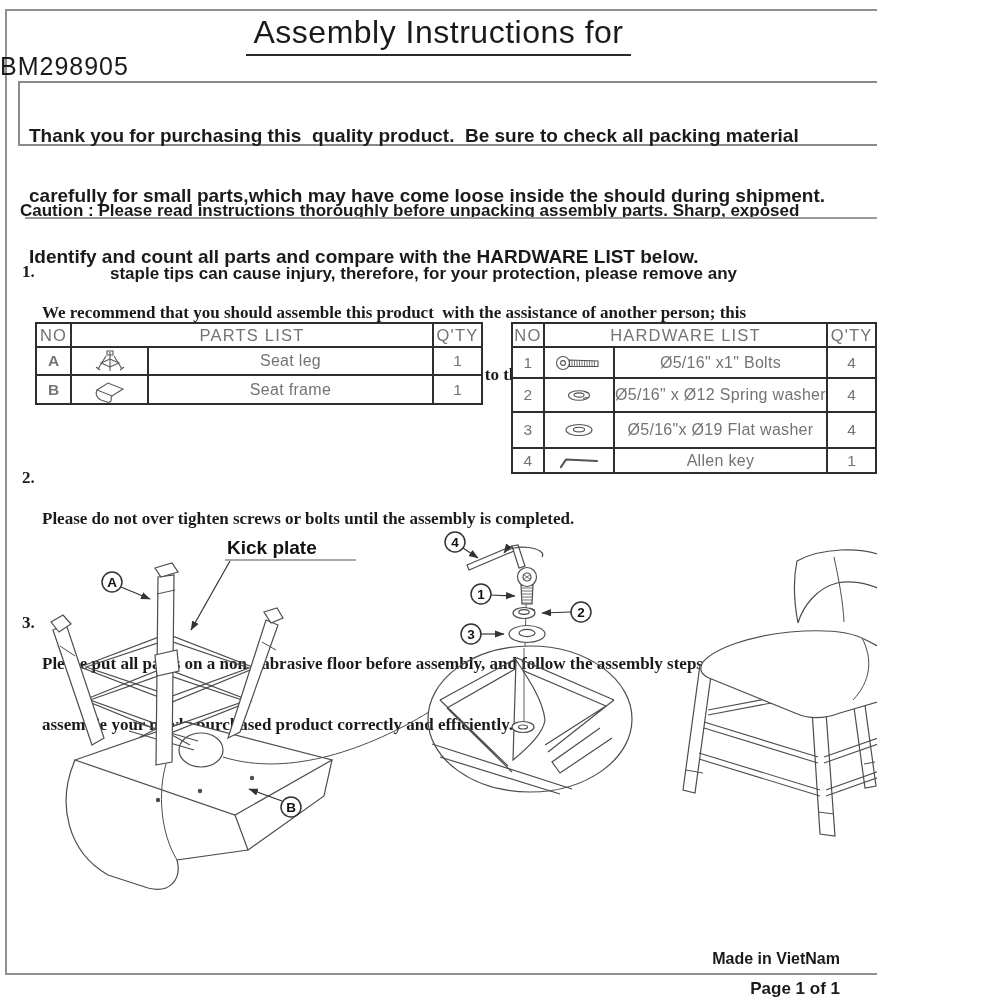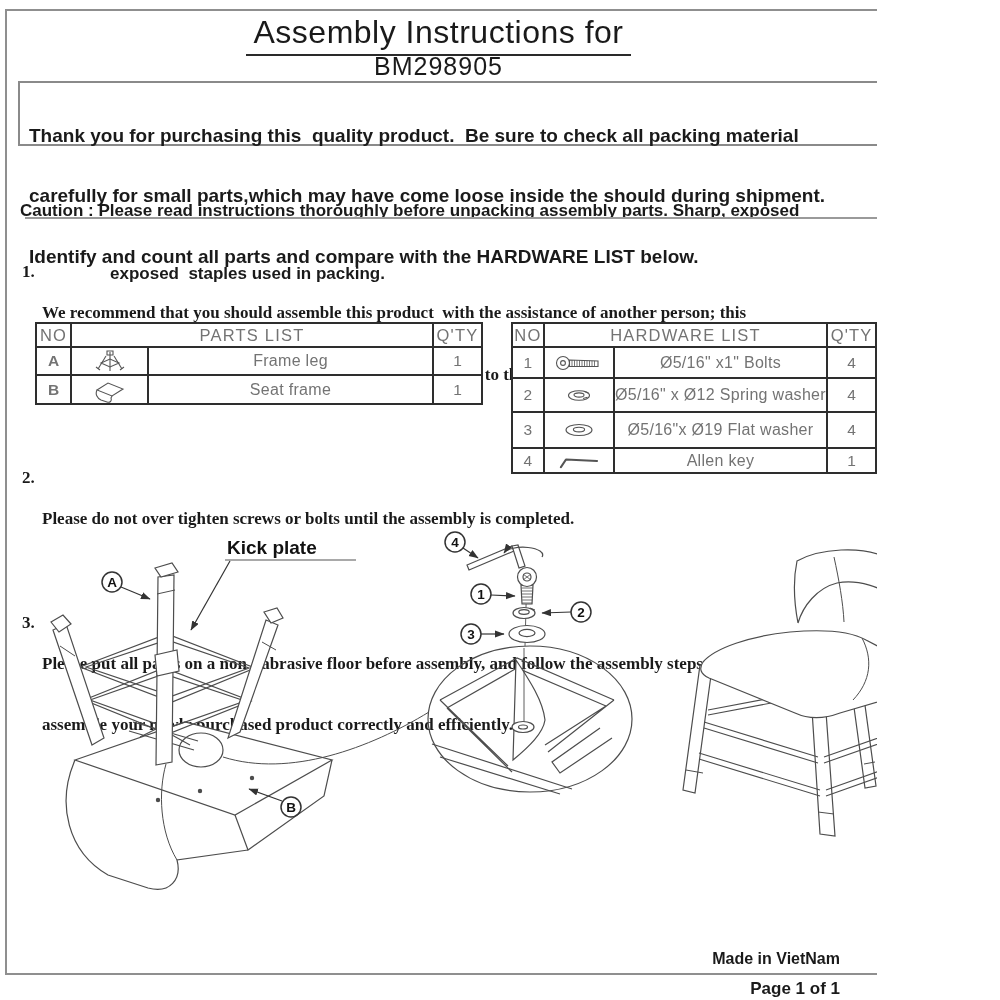--- a/index.html
+++ b/index.html
@@ -3,21 +3,21 @@
 <meta charset="utf-8">
 <style>
   html,body{margin:0;padding:0;background:#fff;}
   .page{position:relative;width:840px;height:1000px;background:#fff;overflow:hidden;
         font-family:"Liberation Sans",sans-serif;color:#1a1a1a;padding-left:37px;}
   .page-frame{position:absolute;left:5px;top:9px;width:977px;height:966px;
         border:2px solid #8f8f8f;box-sizing:border-box;}
   .title{position:absolute;left:0;right:0;top:14px;text-align:center;}
   .title span{display:inline-block;font-size:32px;letter-spacing:.5px;
         border-bottom:2px solid #2a2a2a;padding:0 8px 3px;}
-  .model{position:absolute;left:0;right:0;top:52px;text-align:center;
+  .model{position:absolute;left:0;right:0;top:52px;text-align:left;
         font-size:25px;letter-spacing:1px;}
   .notice-box{position:absolute;left:18px;top:81px;width:940px;height:65px;
         border:2px solid #8a8a8a;box-sizing:border-box;padding:2px 9px;
         font-weight:bold;font-size:19px;line-height:20.3px;white-space:pre;}
   .caution{position:absolute;left:20px;top:158px;font-family:Liberation Sans, sans-serif;
         font-weight:bold;font-size:17px;line-height:21px;white-space:pre;}
   .caution .indent{margin-left:90px;}
   .rule{position:absolute;left:25px;top:217px;width:962px;border-top:2px solid #9a9a9a;}
   .instructions{position:absolute;left:22px;top:221px;font-family:"Liberation Serif",serif;
         font-weight:bold;font-size:17px;line-height:20.5px;white-space:pre;}
@@ -48,20 +48,21 @@
   <div class="model">BM298905</div>
 
   <div class="notice-box">
     <div>Thank you for purchasing this  quality product.  Be sure to check all packing material</div>
     <div>carefully for small parts,which may have come loose inside the should during shipment.</div>
     <div>Identify and count all parts and compare with the HARDWARE LIST below.</div>
   </div>
 
   <div class="caution">
     <div><span>Caution : </span><span>Please read instructions thoroughly before unpacking assembly parts. Sharp, exposed</span></div>
+    <div class="indent">staple tips can cause injury, therefore, for your protection, please remove any</div>
     <div class="indent">exposed  staples used in packing.</div>
   </div>
 
   <div class="rule"></div>
 
   <div class="instructions">
     <div class="instr-item">
       <span class="num">1.</span>
       <div>
         <div>We recommend that you should assemble this product  with the assistance of another person; this</div>
@@ -103,21 +104,21 @@
           <g fill="none" stroke="#555" stroke-width="1.1">
             <path d="M19,23 L19,4"></path>
                 <path d="M16,3 L22,3 L22,7 L16,7 Z"></path>
             <path d="M7,21 L15,8"></path>
                 <path d="M31,21 L23,8"></path>
             <path d="M5,19 L9,22 M33,19 L29,22"></path>
             <path d="M10,15 L19,11 L28,15 L19,19 Z"></path>
           </g>
         </svg>
       </td>
-      <td class="name">Frame leg</td>
+      <td class="name">Seat leg</td>
       <td>1</td>
     </tr>
     <tr style="height:29px">
       <td class="no-letter">B</td>
       <td>
         <svg class="mini" width="36" height="26" viewBox="0 0 36 26">
           <g fill="none" stroke="#555" stroke-width="1.1">
             <path d="M5,13 L16,6 L31,12 L20,19 Z"></path>
             <path d="M5,13 C3,17 5,21 9,23 L15,25 C18,26 20,24 19,21 L20,19"></path>
           </g>

